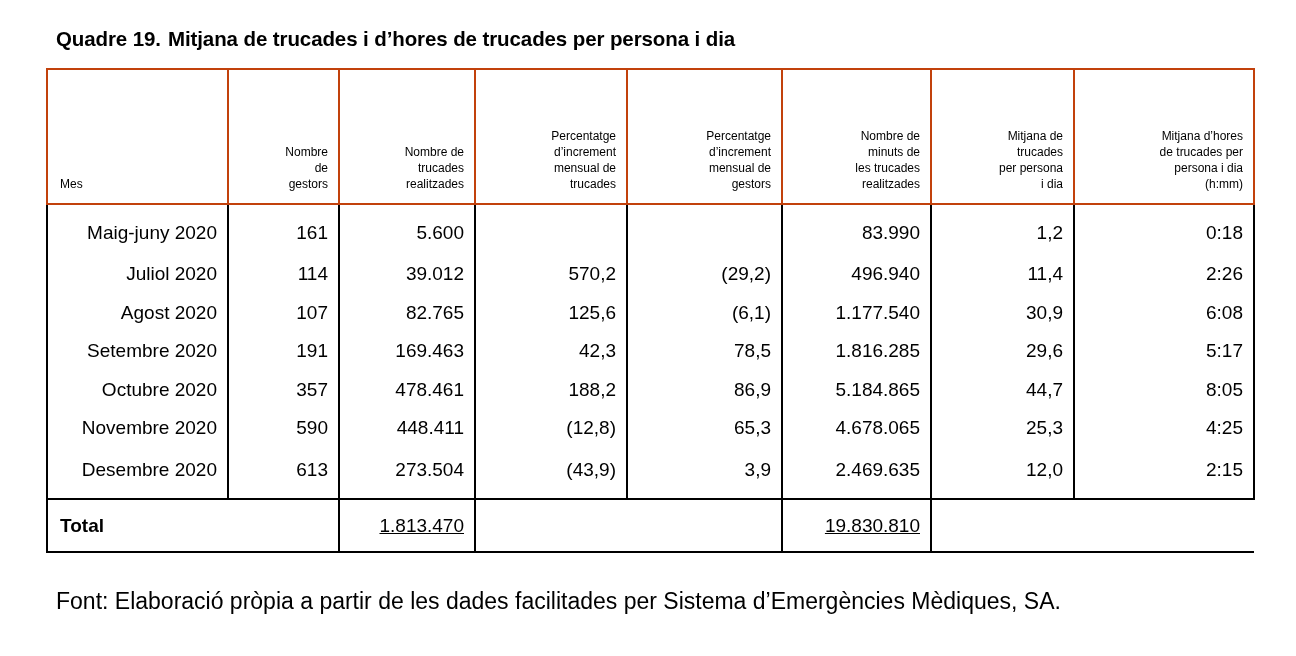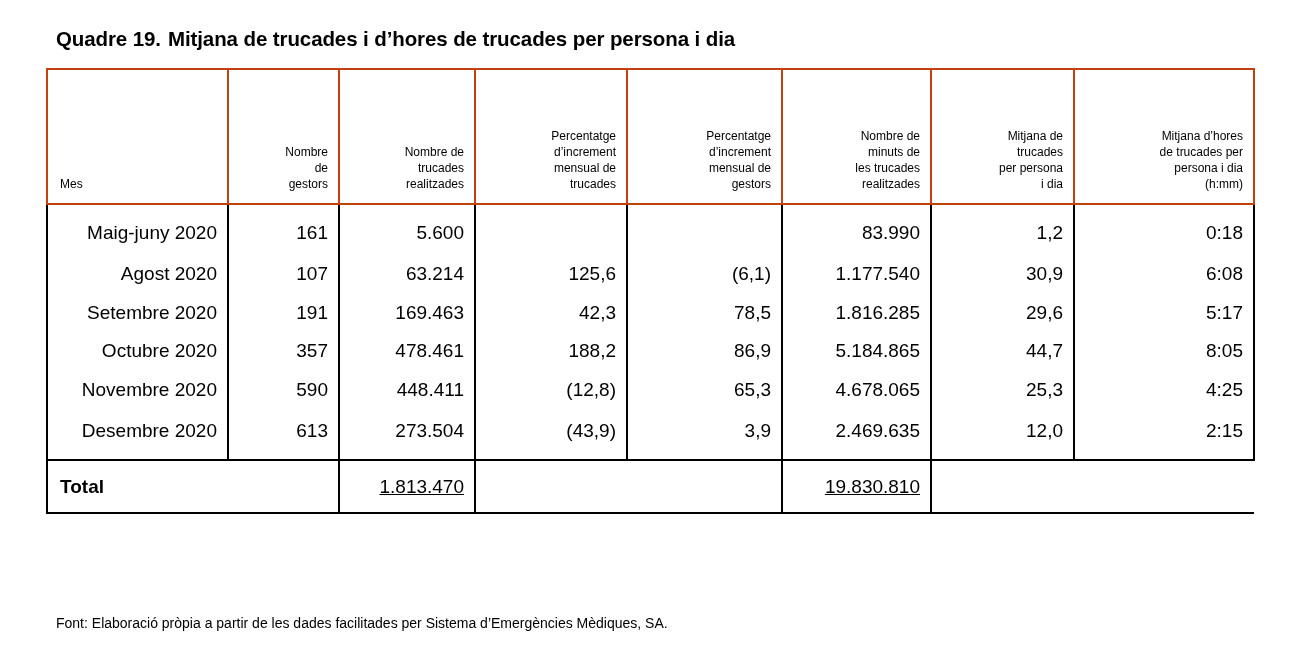--- a/index.html
+++ b/index.html
@@ -123,22 +123,22 @@
   }
   tbody.totals td.t-right {
     text-align: right;
     text-decoration: underline;
   }
   tbody.totals td.no-right { border-right: none; }
 
   .footnote {
     position: absolute;
     left: 56px;
-    top: 615px;
-    font-size: 14px;
+    top: 588px;
+    font-size: 23px;
     white-space: nowrap;
   }
 </style>
 </head>
 <body>
 
 <div class="page">
 
   <div class="title">
     <span class="title-num">Quadre 19.</span><span>Mitjana de trucades i d’hores de trucades per persona i dia</span>
@@ -207,23 +207,33 @@
           <td class="t-left">Maig-juny 2020</td>
           <td class="t-right">161</td>
           <td class="t-right">5.600</td>
           <td class="t-right"></td>
           <td class="t-right"></td>
           <td class="t-right">83.990</td>
           <td class="t-right">1,2</td>
           <td class="t-right">0:18</td>
         </tr>
         <tr>
+          <td class="t-left">Juliol 2020</td>
+          <td class="t-right">114</td>
+          <td class="t-right">39.012</td>
+          <td class="t-right">570,2</td>
+          <td class="t-right">(29,2)</td>
+          <td class="t-right">496.940</td>
+          <td class="t-right">11,4</td>
+          <td class="t-right">2:26</td>
+        </tr>
+        <tr>
           <td class="t-left">Agost 2020</td>
           <td class="t-right">107</td>
-          <td class="t-right">63.214</td>
+          <td class="t-right">82.765</td>
           <td class="t-right">125,6</td>
           <td class="t-right">(6,1)</td>
           <td class="t-right">1.177.540</td>
           <td class="t-right">30,9</td>
           <td class="t-right">6:08</td>
         </tr>
         <tr>
           <td class="t-left">Setembre 2020</td>
           <td class="t-right">191</td>
           <td class="t-right">169.463</td>

